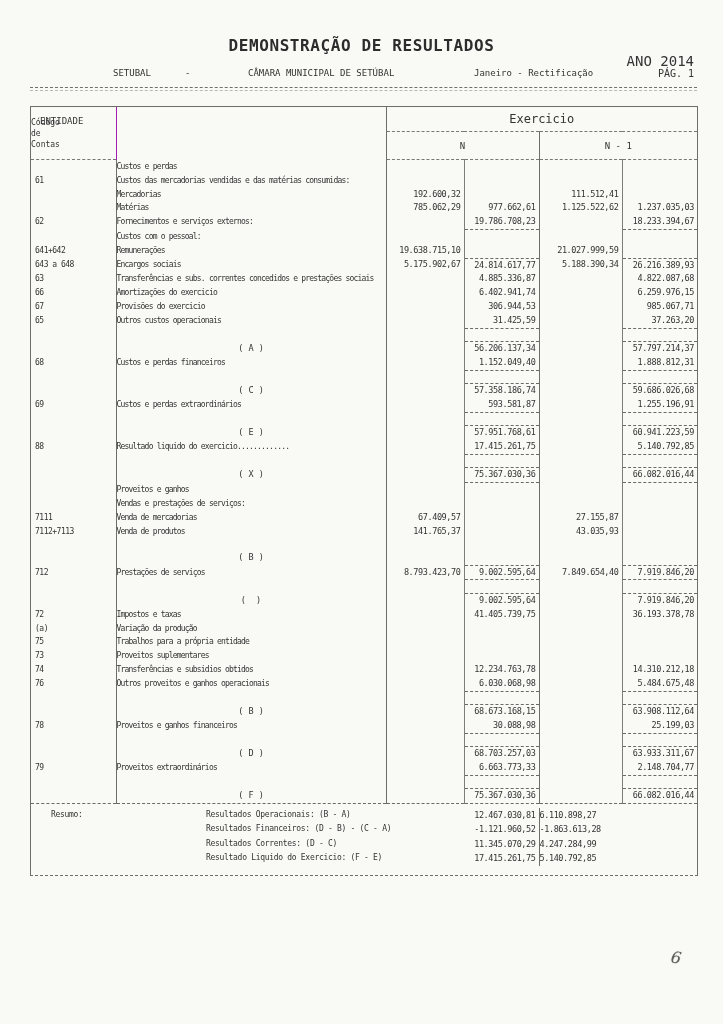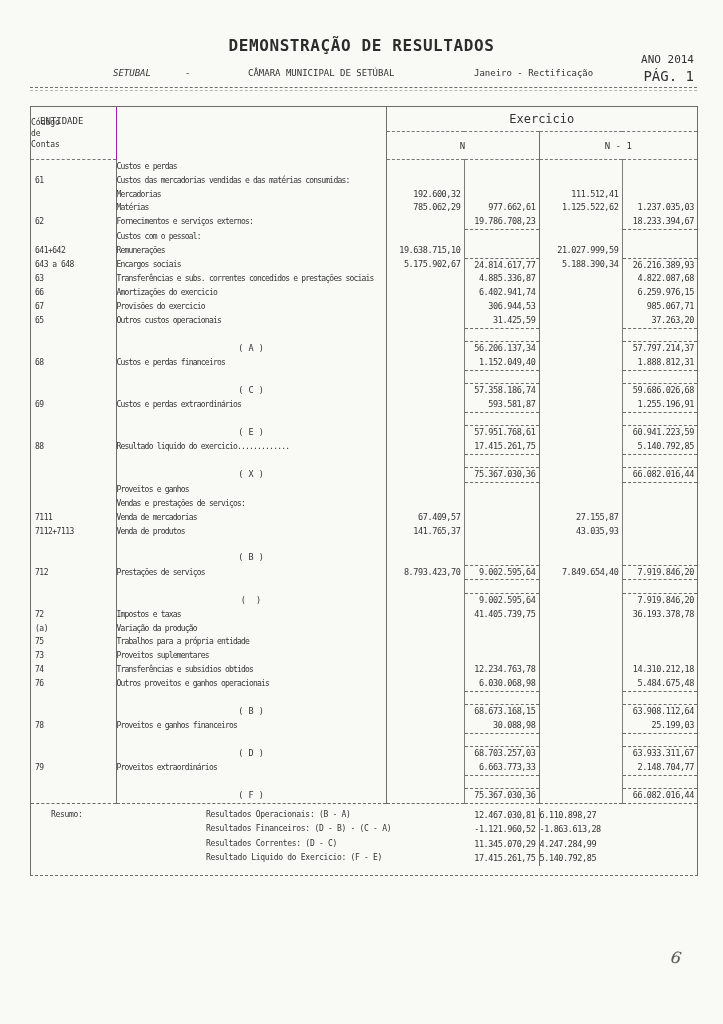--- a/index.html
+++ b/index.html
@@ -13,25 +13,25 @@
     background:#f9f9f6;
     color:#333;
     overflow:hidden;
   }
   
   .title{
     position:absolute;top:36px;left:0;width:100%;
     text-align:center;font-size:16px;font-weight:bold;letter-spacing:.6px;
     color:#2c2c2c;
   }
-  .ano{position:absolute;top:53px;right:29px;font-size:11px;}
-  .pag{position:absolute;top:68px;right:29px;font-size:14px;}
+  .ano{position:absolute;top:53px;right:29px;font-size:14px;}
+  .pag{position:absolute;top:68px;right:29px;font-size:10px;}
   .entline{position:absolute;top:68px;left:0;width:100%;font-size:9px;}
   .ent-label{position:absolute;left:40px;margin-top:48px;}
-  .ent-val{position:absolute;left:113px;font-style:italic;}
+  .ent-val{position:absolute;left:113px;}
   .ent-dash{position:absolute;left:185px;}
   .ent-name{position:absolute;left:248px;}
   .periodo{position:absolute;left:474px;}
   .hr-top{
     position:absolute;top:87px;left:30px;width:667px;height:2px;
     border-top:1px dashed #6f6f6f;border-bottom:1px dashed #b9b9b4;
   }
   
   .tablewrap{
     position:absolute;left:30px;top:106px;width:666px;

